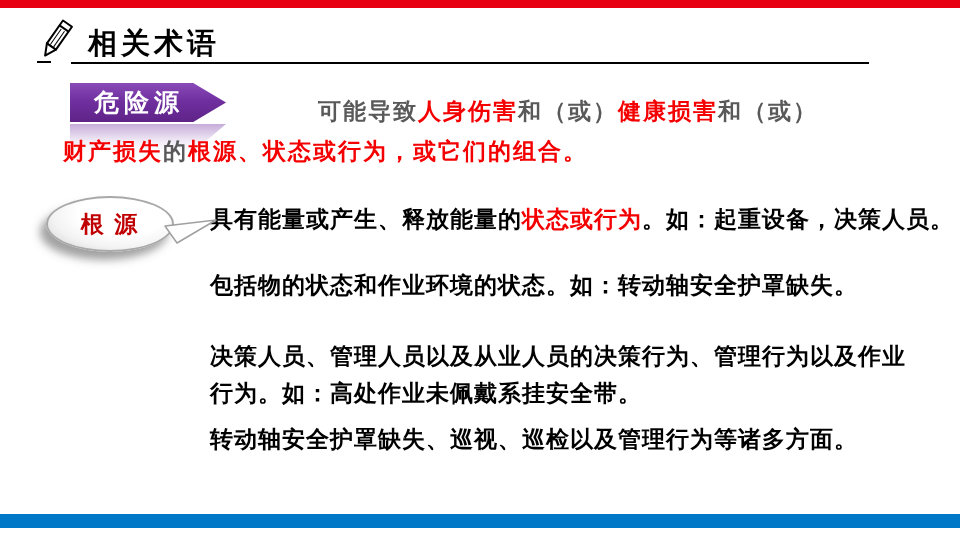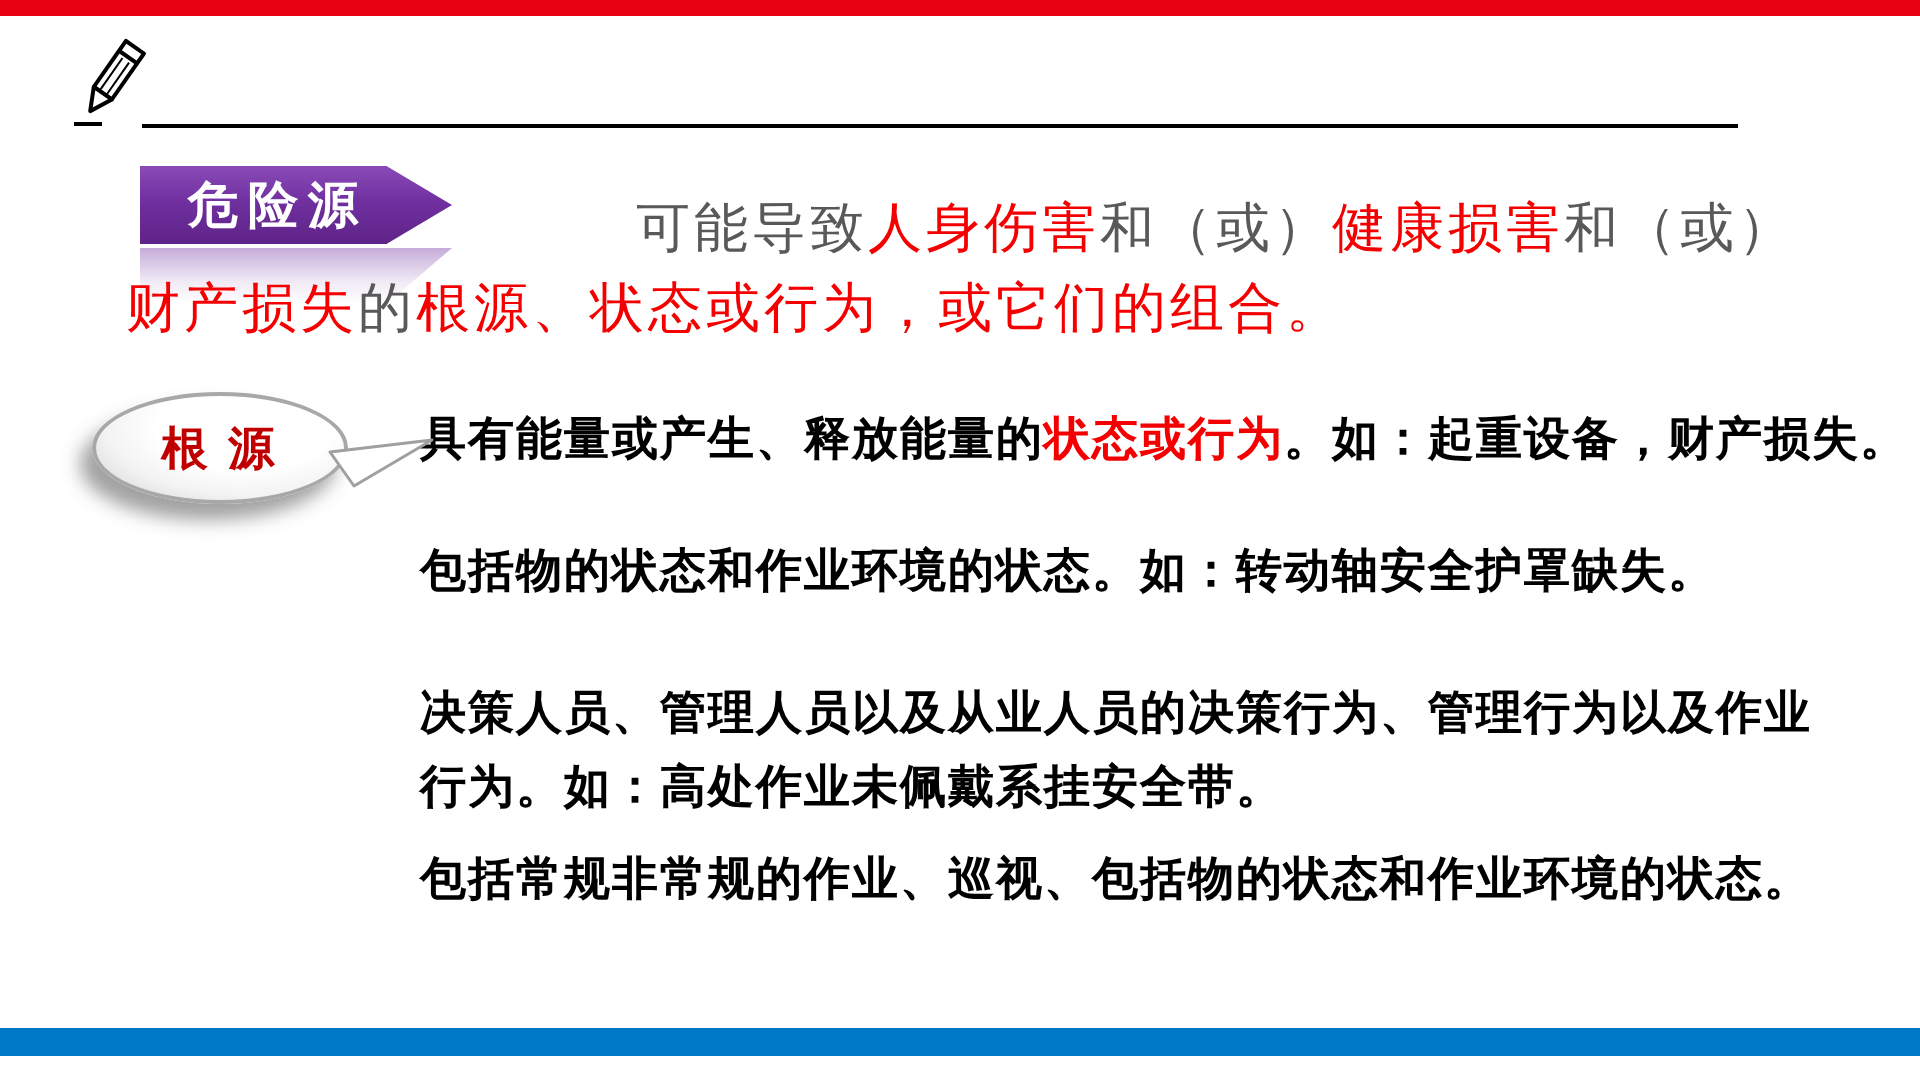--- a/index.html
+++ b/index.html
@@ -28,21 +28,21 @@
   .arrow-badge span{
     padding-left:24px;color:#fff;font-size:25px;font-weight:bold;letter-spacing:5px;white-space:nowrap;
   }
   .arrow-reflection{
     position:absolute;left:70px;top:124px;width:156px;height:28px;
     background:linear-gradient(180deg,rgba(112,48,160,0.40) 0%,rgba(112,48,160,0.10) 60%,rgba(112,48,160,0) 100%);
     clip-path:polygon(0 0,79% 0,100% 0,79% 100%,0 100%);
     z-index:0;
   }
 
-  .def-line{position:absolute;font-size:27px;font-weight:normal;letter-spacing:2px;white-space:nowrap;z-index:2;}
+  .def-line{position:absolute;font-size:23px;font-weight:bold;letter-spacing:2px;white-space:nowrap;z-index:2;}
   .def1{left:318px;top:96px;}
   .def2{left:63px;top:136px;}
 
   .seg-red{color:#f40000;}
   .seg-gray{color:#595959;}
   .seg-black{color:#000000;}
 
   .bubble{
     position:absolute;left:46px;width:124px;height:52px;
     border:2px solid #a8a8a8;border-radius:50%;
@@ -77,37 +77,38 @@
         <rect x="14.5" y="2" width="11" height="28" fill="#fff"></rect>
         <line x1="14.5" y1="8" x2="25.5" y2="8"></line>
         <line x1="18" y1="10" x2="18" y2="29" stroke-width="1"></line>
         <line x1="22" y1="10" x2="22" y2="29" stroke-width="1"></line>
         <path d="M14.5 30 L20 41 L25.5 30 Z" fill="#fff"></path>
       </g>
       <line x1="1" y1="44" x2="15" y2="44"></line>
     </g>
   </svg>
 
+  <h1 class="title">相关术语</h1>
   <div class="underline"></div>
 
   <div class="arrow-reflection"></div>
   <div class="arrow-badge">
     <span>危险源</span>
   </div>
 
   <div class="def-line def1"><span class="seg-gray">可能导致</span><span class="seg-red">人身伤害</span><span class="seg-gray">和（或）</span><span class="seg-red">健康损害</span><span class="seg-gray">和（或）</span></div>
   <div class="def-line def2"><span class="seg-red">财产损失</span><span class="seg-gray">的</span><span class="seg-red">根源、状态或行为，或它们的组合。</span></div>
 
   <div class="bubble b1">
     <svg class="tail" viewBox="0 0 54 27">
       <path d="M1 8 L52 2 L13 25 Z" fill="#ffffff" stroke="#a0a0a0" stroke-width="1.5" stroke-linejoin="round"></path>
     </svg>
     <span class="bubble-label">根 源</span>
   </div>
 
-  <div class="body-row r1"><span class="seg-black">具有能量或产生、释放能量的</span><span class="seg-red">状态或行为</span><span class="seg-black">。如：起重设备，财产损失。</span></div>
+  <div class="body-row r1"><span class="seg-black">具有能量或产生、释放能量的</span><span class="seg-red">状态或行为</span><span class="seg-black">。如：起重设备，决策人员。</span></div>
   <div class="body-row r2"><span class="seg-black">包括物的状态和作业环境的状态。如：转动轴安全护罩缺失。</span></div>
   <div class="body-row r3"><span class="seg-black">决策人员、管理人员以及从业人员的决策行为、管理行为以及作业</span></div>
   <div class="body-row r4"><span class="seg-black">行为。如：高处作业未佩戴系挂安全带。</span></div>
-  <div class="body-row r5"><span class="seg-black">包括常规非常规的作业、巡视、包括物的状态和作业环境的状态。</span></div>
+  <div class="body-row r5"><span class="seg-black">转动轴安全护罩缺失、巡视、巡检以及管理行为等诸多方面。</span></div>
 
   <div class="bottom-bar"></div>
 </div>
 
 </body></html>

